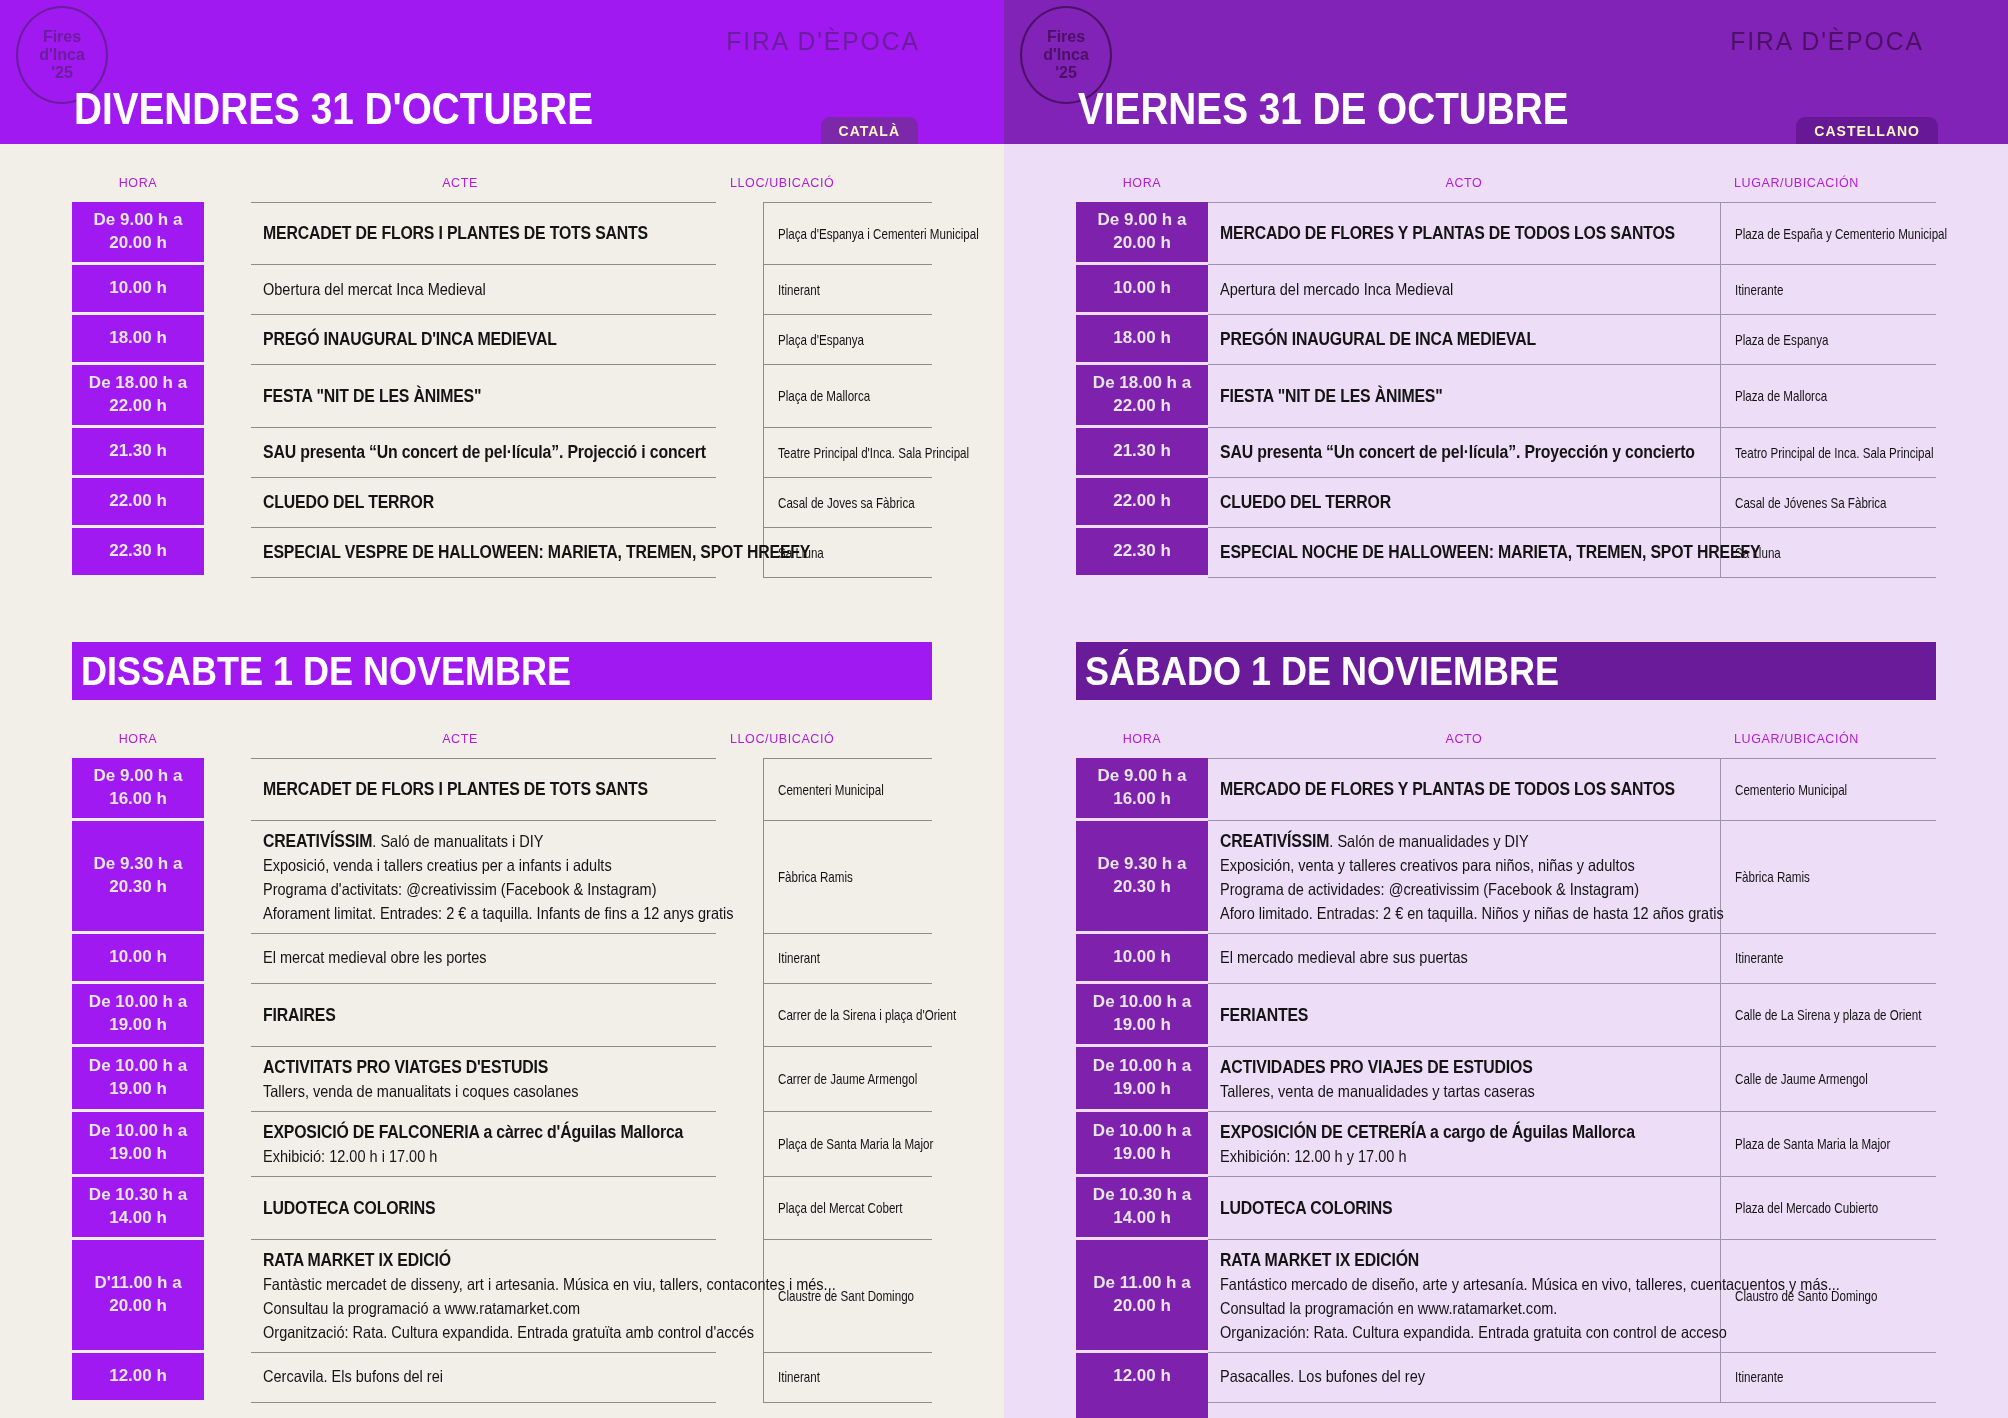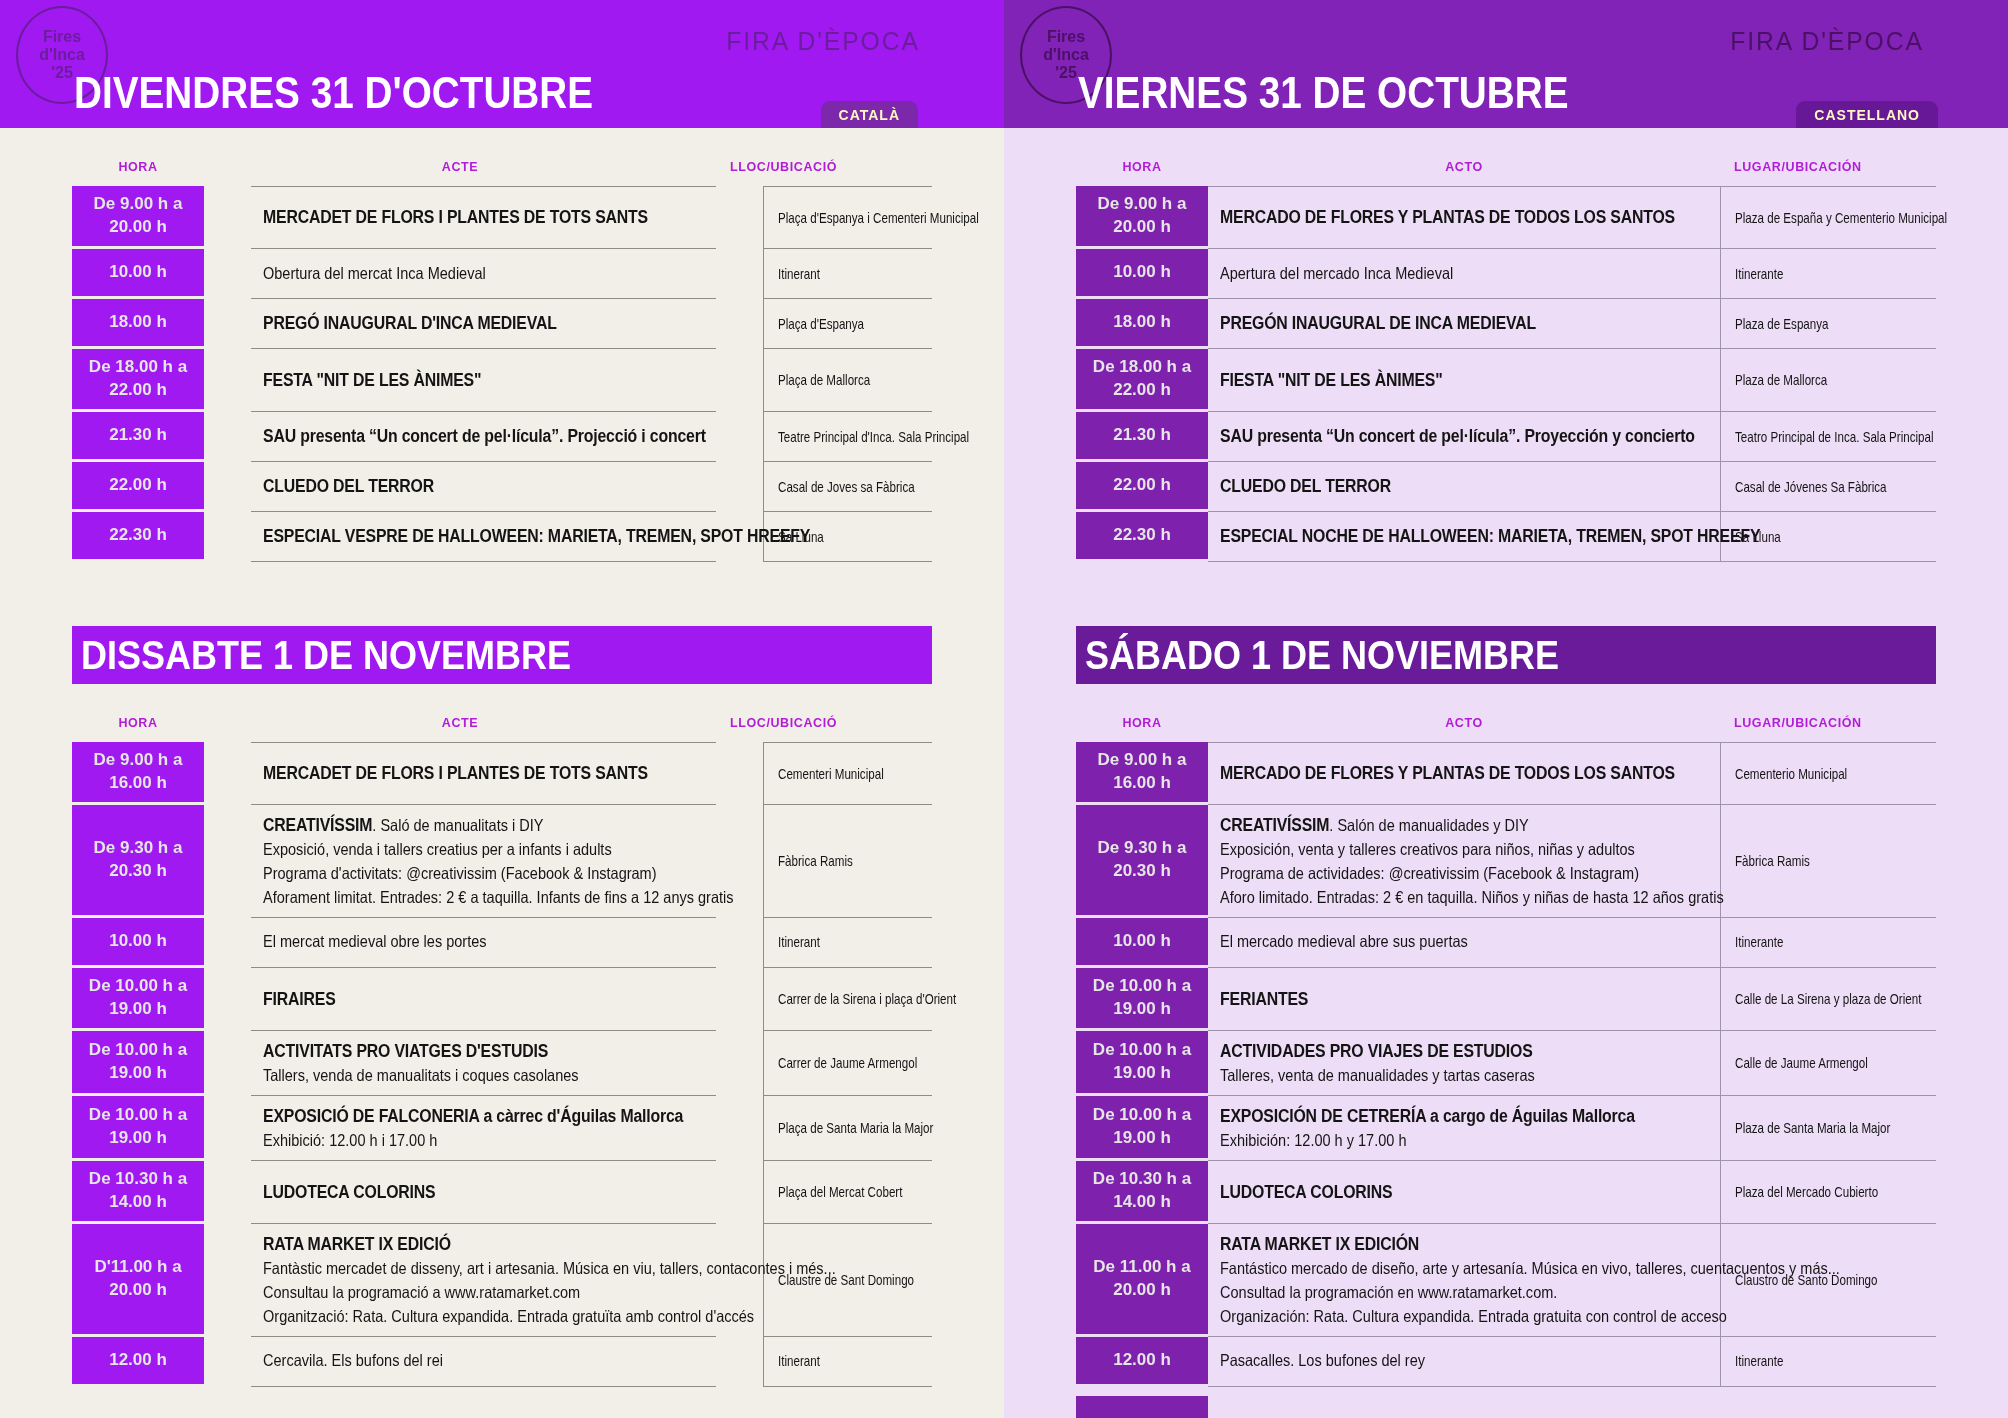--- a/index.html
+++ b/index.html
@@ -7,21 +7,21 @@
     --bandRight:#8123b6; --bgRight:#eeddf7; --timeRight:#7e22ad; --sectionRight:#6a1b9a; --badgeRight:#661896;
     --darkRight:#4c1166; --borderRight:#9e93aa; --label:#b21cd8; --text:#141414;
   }
   *{box-sizing:border-box;}
   body{margin:0;width:2008px;height:1418px;display:flex;overflow:hidden;
        font-family:"Liberation Sans",sans-serif;color:var(--text);}
   .half{width:1004px;height:1418px;position:relative;flex:none;}
   .half.left{background:var(--bgLeft);}
   .half.right{background:var(--bgRight);}
 
-  .band{height:128px;position:relative;}
+  .band{height:144px;position:relative;}
   .left .band{background:var(--accentLeft);}
   .right .band{background:var(--bandRight);}
 
   .logo{position:absolute;left:16px;top:6px;width:92px;height:98px;border:2.5px solid;
         border-radius:50%;display:flex;flex-direction:column;justify-content:center;
         text-align:center;font-weight:bold;font-size:16px;line-height:1.12;}
   .left .logo{color:var(--darkLeft);border-color:var(--darkLeft);}
   .right .logo{color:var(--darkRight);border-color:var(--darkRight);}
 
   .brand{position:absolute;top:26px;right:84px;font-size:26px;letter-spacing:2px;
@@ -33,21 +33,21 @@
               transform:scaleX(.88);transform-origin:0 100%;white-space:nowrap;}
 
   .lang-badge{position:absolute;bottom:0;color:#fef9c3;font-weight:bold;font-size:14px;
               letter-spacing:1px;padding:6px 18px 5px;border-radius:9px 9px 0 0;}
   .left .lang-badge{right:86px;background:var(--badgeLeft);}
   .right .lang-badge{right:70px;background:var(--badgeRight);}
 
   .content{padding:0 72px;position:relative;}
 
   .col-headers{display:grid;grid-template-columns:132px 1fr 216px;padding:32px 0 12px;
-               font-weight:bold;font-size:12.5px;letter-spacing:.6px;color:var(--label);}
+               font-weight:normal;font-size:12.5px;letter-spacing:.6px;color:var(--label);}
   .col-headers .c1,.col-headers .c2{text-align:center;}
   .col-headers .c3{padding-left:14px;}
 
   .row{display:grid;grid-template-columns:132px 1fr 216px;min-height:50px;}
   .row.tall{min-height:63px;}
   .time{display:flex;flex-direction:column;justify-content:center;text-align:center;color:#e5e5e5;
         font-weight:bold;font-size:17px;line-height:1.35;margin-bottom:3px;}
   .left .time{background:var(--accentLeft);}
   .right .time{background:var(--timeRight);}
   .act{display:flex;flex-direction:column;justify-content:center;padding:7px 8px 7px 12px;min-width:0;}

